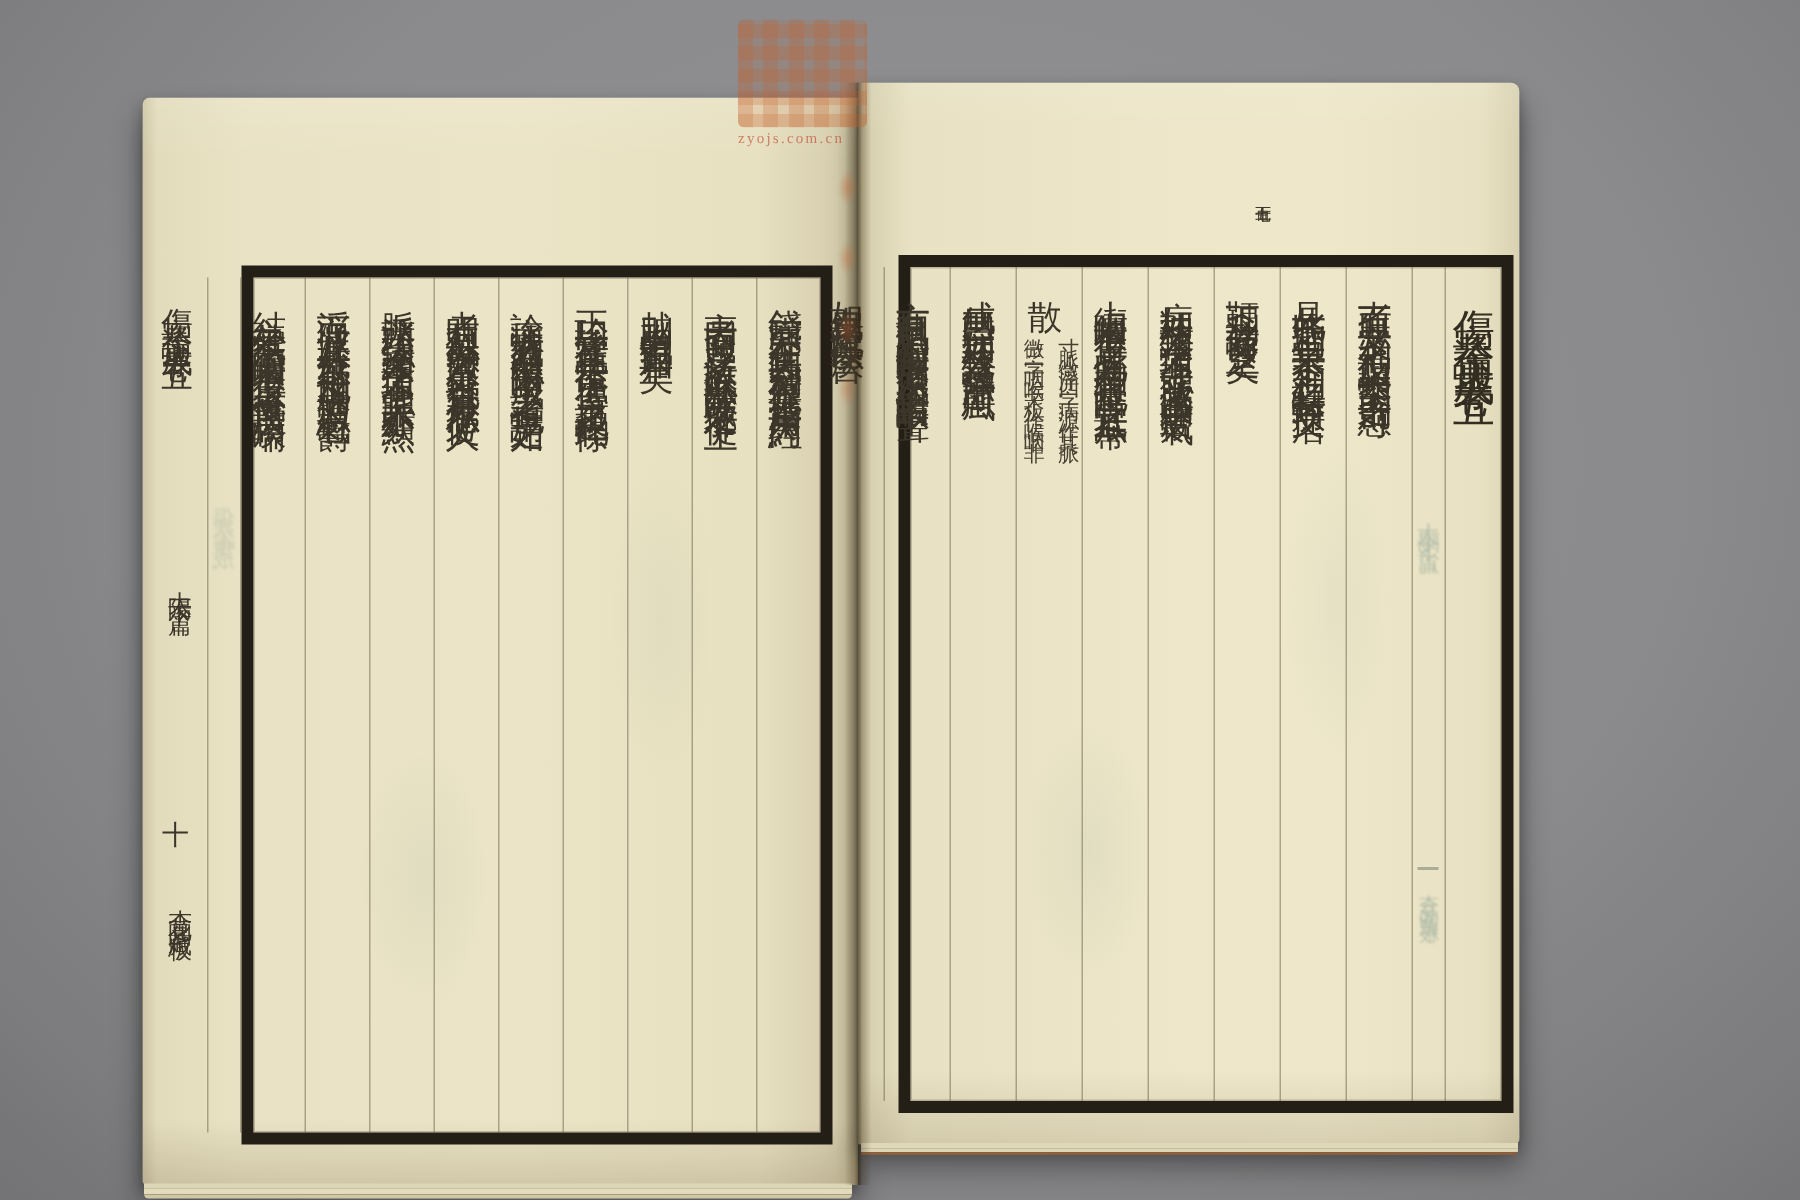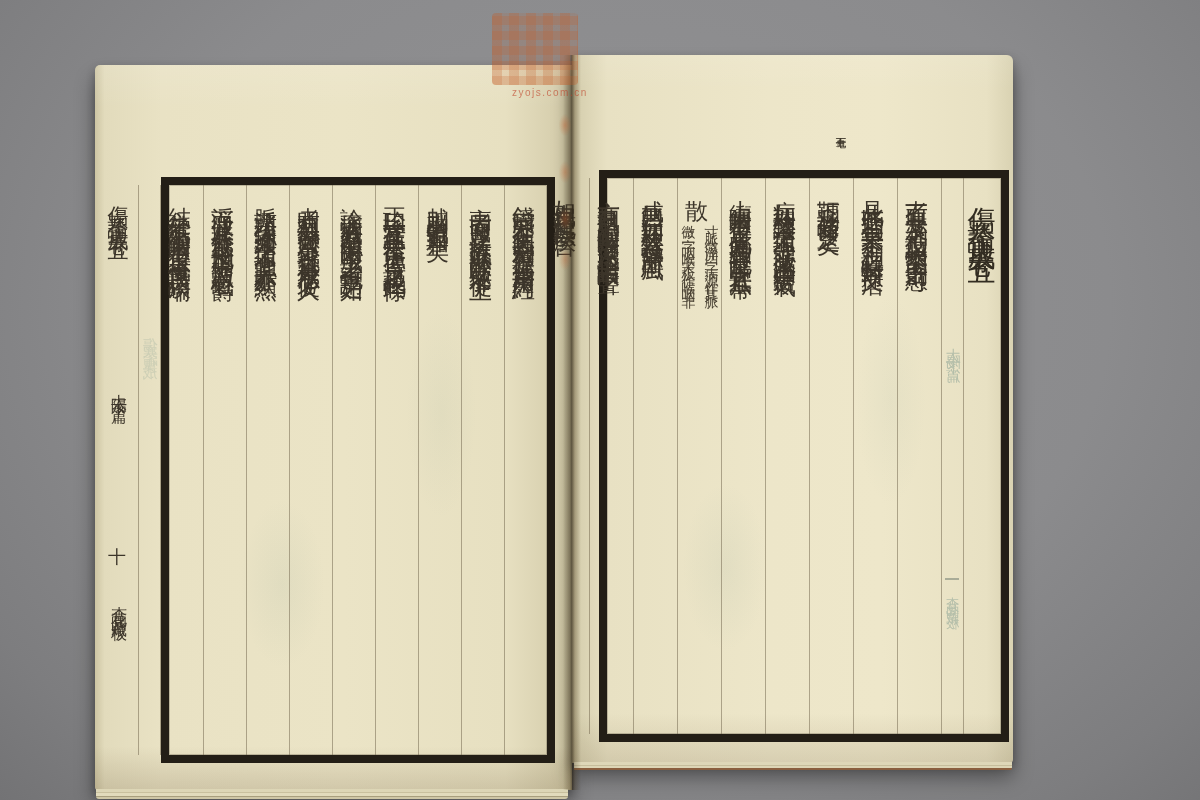--- a/index.html
+++ b/index.html
@@ -111,21 +111,21 @@
   
   .watermark{ position:absolute; left:492px; top:13px; width:96px; height:260px; z-index:9; pointer-events:none; }
   .seal{
     position:absolute; left:0; top:0; width:86px; height:72px; border-radius:4px;
     background:
       repeating-linear-gradient(0deg, rgba(196,92,38,.38) 0 9px, rgba(196,92,38,.10) 9px 15px),
       repeating-linear-gradient(90deg, rgba(196,92,38,.38) 0 10px, rgba(196,92,38,.08) 10px 17px);
     opacity:.75; filter:blur(.4px);
   }
   .seal-url{
-    position:absolute; left:20px; top:74px; font-family:Liberation Sans, sans-serif;
+    position:absolute; left:0; top:74px; font-family:Liberation Serif, serif;
     font-size:10px; letter-spacing:1.5px; color:rgba(190,60,35,.60); filter:blur(.4px);
   }
   .seal-col{ position:absolute; left:62px; top:92px; width:22px; height:168px;
     background:
       radial-gradient(ellipse 9px 16px at 50% 12%, rgba(200,95,45,.40), rgba(0,0,0,0) 70%),
       radial-gradient(ellipse 9px 16px at 50% 40%, rgba(200,95,45,.35), rgba(0,0,0,0) 70%),
       radial-gradient(ellipse 9px 16px at 50% 68%, rgba(200,95,45,.35), rgba(0,0,0,0) 70%),
       radial-gradient(ellipse 9px 16px at 50% 92%, rgba(200,95,45,.30), rgba(0,0,0,0) 70%);
     filter:blur(.6px);
   }

